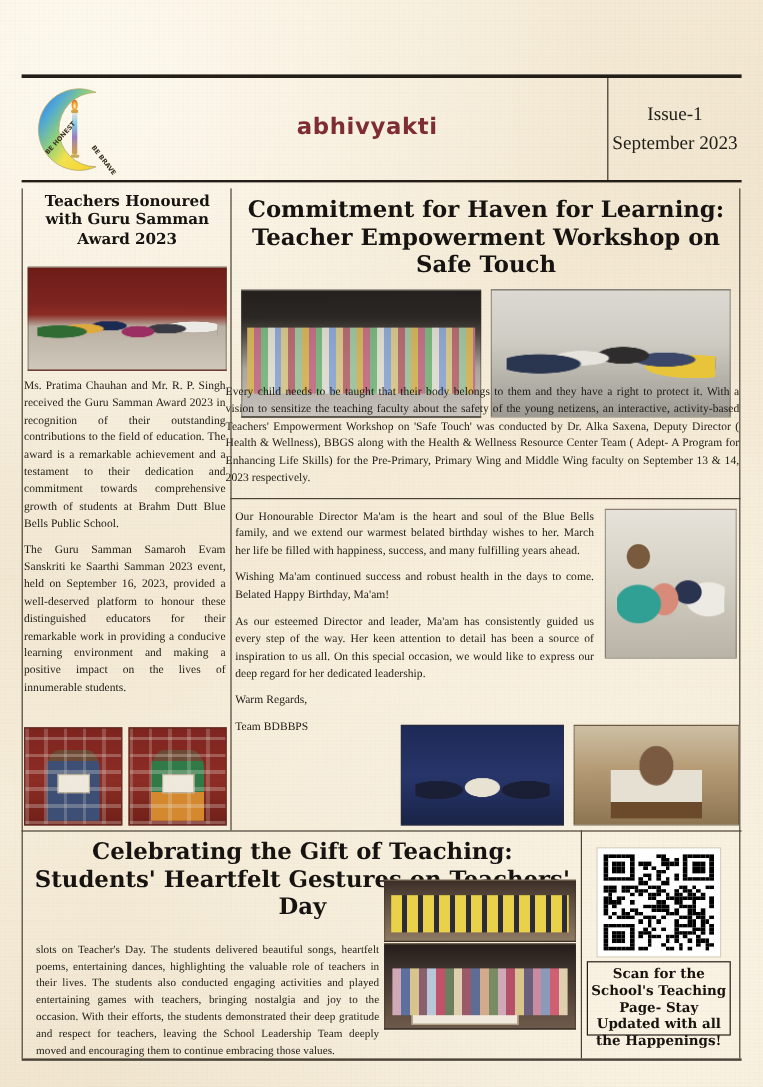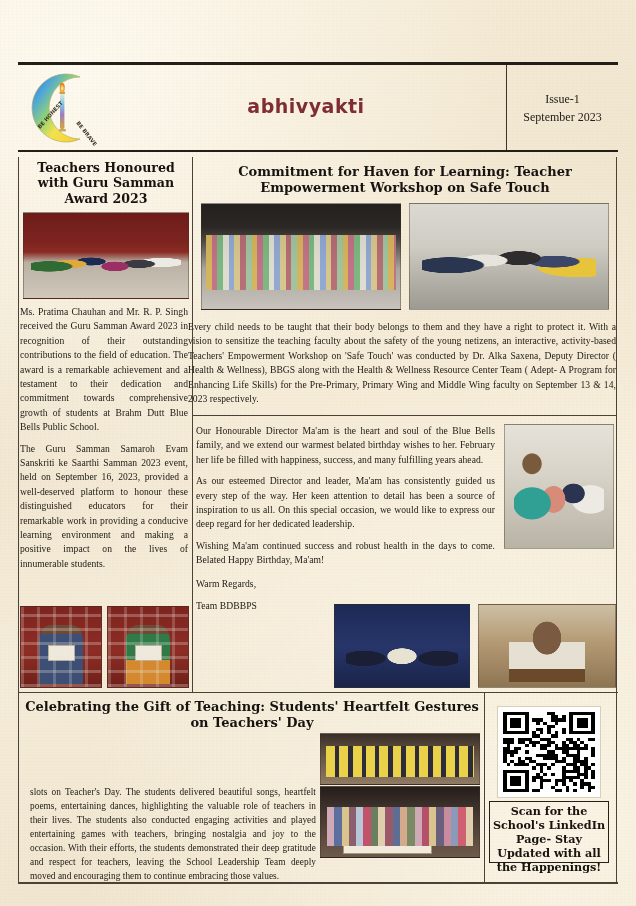--- a/index.html
+++ b/index.html
@@ -62,21 +62,21 @@
   }
   .mast-tagline {
     font-family: "Liberation Serif", serif;
     font-size: 12.6px; color: #20283f; margin-top: 4px; letter-spacing: .1px;
   }
   .mast-issue {
     flex: 0 0 112px; width: 112px;
     border-left: 1.2px solid #3a332a;
     text-align: center;
     font-family: "Liberation Serif", serif;
-    font-size: 12px; color: #23201a; line-height: 1.5;
+    font-size: 16px; color: #23201a; line-height: 1.5;
     padding: 8px 2px; align-self: stretch;
     display: flex; flex-direction: column; justify-content: center;
   }
   .masthead-rule-bot {
     position: absolute; left: 18px; top: 150px; width: 600px; height: 2px;
     background: #231f18;
   }
 
   
   .vdiv { position: absolute; width: 1.1px; background: #4a4236; }
@@ -85,21 +85,21 @@
   
   .col-left {
     position: absolute; left: 20px; top: 157px; width: 172px;
   }
   .sec-head {
     font-family: "DejaVu Serif", serif;
     font-weight: bold; color: #161310; text-align: center;
     line-height: 1.22;
   }
   .sec-head.l { font-size: 12.6px; }
-  .sec-head.r { font-size: 13px; }
+  .sec-head.r { font-size: 19px; }
   .body-txt {
     font-family: "Liberation Serif", serif;
     font-size: 9.6px; color: #1d1a15; text-align: justify;
     line-height: 1.5; letter-spacing: .05px;
   }
   .body-txt.sm { font-size: 9.3px; }
   .photo {
     background: #8a7a60; position: relative; overflow: hidden;
     border: 0.5px solid rgba(60,50,35,.4);
   }
@@ -313,21 +313,21 @@
   <div class="masthead-rule-bot"></div>
 
   <div class="brdr-l"></div>
   <div class="brdr-r"></div>
   <div class="vdiv" style="left:192px; top:157px; height:535px;"></div>
   <div class="hdiv" style="left:192px; top:415px; width:425px;"></div>
   <div class="hdiv" style="left:18px; top:692px; width:600px;"></div>
   <div class="vdiv" style="left:484px; top:692px; height:190px;"></div>
 
   <div class="col-left">
-    <div class="sec-head l" style="padding:3px 2px 6px;">Teachers Honoured with Guru Samman Award 2023</div>
+    <div class="sec-head l" style="padding:3px 2px 16px;">Teachers Honoured with Guru Samman Award 2023</div>
 
     <div class="photo ph-award" style="width:166px; height:87px; margin:0 auto 6px;"></div>
 
     <div class="body-txt" style="width:168px; margin-bottom:7px;">Ms. Pratima Chauhan and Mr. R. P. Singh received the Guru Samman Award 2023 in recognition of their outstanding contributions to the field of education. The award is a remarkable achievement and a testament to their dedication and commitment towards comprehensive growth of students at Brahm Dutt Blue Bells Public School.</div>
 
     <div class="body-txt" style="width:168px;">The Guru Samman Samaroh Evam Sanskriti ke Saarthi Samman 2023 event, held on September 16, 2023, provided a well-deserved platform to honour these distinguished educators for their remarkable work in providing a conducive learning environment and making a positive impact on the lives of innumerable students.</div>
   </div>
 
   <div style="position:absolute; left:20px; top:606px; width:170px; display:flex; gap:5px;">
     <div class="photo ph-cert" style="width:82px; height:82px;">
@@ -348,23 +348,23 @@
       <div class="photo ph-meeting" style="width:200px; height:107px;"></div>
     </div>
   </div>
 
   <div class="body-txt" style="position:absolute; left:188px; top:320px; width:428px;">Every child needs to be taught that their body belongs to them and they have a right to protect it. With a vision to sensitize the teaching faculty about the safety of the young netizens, an interactive, activity-based Teachers' Empowerment Workshop on 'Safe Touch' was conducted by Dr. Alka Saxena, Deputy Director ( Health &amp; Wellness), BBGS along with the Health &amp; Wellness Resource Center Team ( Adept- A Program for Enhancing Life Skills) for the Pre-Primary, Primary Wing and Middle Wing faculty on September 13 &amp; 14, 2023 respectively.</div>
 
   <div style="position:absolute; left:196px; top:424px; width:418px;">
 
     <div style="display:flex; gap:9px; align-items:flex-start;">
       <div style="flex:1 1 auto; width:298px;">
-        <div class="body-txt" style="margin-bottom:7px;">Our Honourable Director Ma'am is the heart and soul of the Blue Bells family, and we extend our warmest belated birthday wishes to her. February her life be filled with happiness, success, and many fulfilling years ahead.</div>
+        <div class="body-txt" style="margin-bottom:7px;">Our Honourable Director Ma'am is the heart and soul of the Blue Bells family, and we extend our warmest belated birthday wishes to her. March her life be filled with happiness, success, and many fulfilling years ahead.</div>
+        <div class="body-txt" style="margin-bottom:9px;">Wishing Ma'am continued success and robust health in the days to come. Belated Happy Birthday, Ma'am!</div>
         <div class="body-txt" style="margin-bottom:7px;">As our esteemed Director and leader, Ma'am has consistently guided us every step of the way. Her keen attention to detail has been a source of inspiration to us all. On this special occasion, we would like to express our deep regard for her dedicated leadership.</div>
-        <div class="body-txt" style="margin-bottom:9px;">Wishing Ma'am continued success and robust health in the days to come. Belated Happy Birthday, Ma'am!</div>
         <div class="body-txt" style="text-align:left; margin-bottom:8px;">Warm Regards,</div>
         <div class="body-txt" style="text-align:left;">Team BDBBPS</div>
       </div>
       <div class="photo ph-director" style="width:110px; height:125px; flex:0 0 110px;"></div>
     </div>
   </div>
 
   <div style="position:absolute; left:334px; top:604px; width:282px; display:flex; gap:8px;">
     <div class="photo ph-award-ew" style="width:136px; height:84px;"></div>
     <div class="photo ph-office" style="width:138px; height:84px;"></div>
@@ -1007,18 +1007,18 @@
         <i></i>
         <i style="background: rgb(255, 255, 255);"></i>
         <i style="background: rgb(255, 255, 255);"></i>
         <i style="background: rgb(255, 255, 255);"></i>
         <i></i>
         <i style="background: rgb(255, 255, 255);"></i>
       </div>
   </div>
 
   <div class="scan-box" style="position:absolute; left:489px; top:801px; width:120px; height:62px;">
-    <span>Scan for the School's LinkedIn Page- Stay Updated with all the Happenings!</span>
+    <span>Scan for the School's Teaching Page- Stay Updated with all the Happenings!</span>
   </div>
 
   <div class="footer-rule"></div>
 
 </div>
 
 </body></html>

